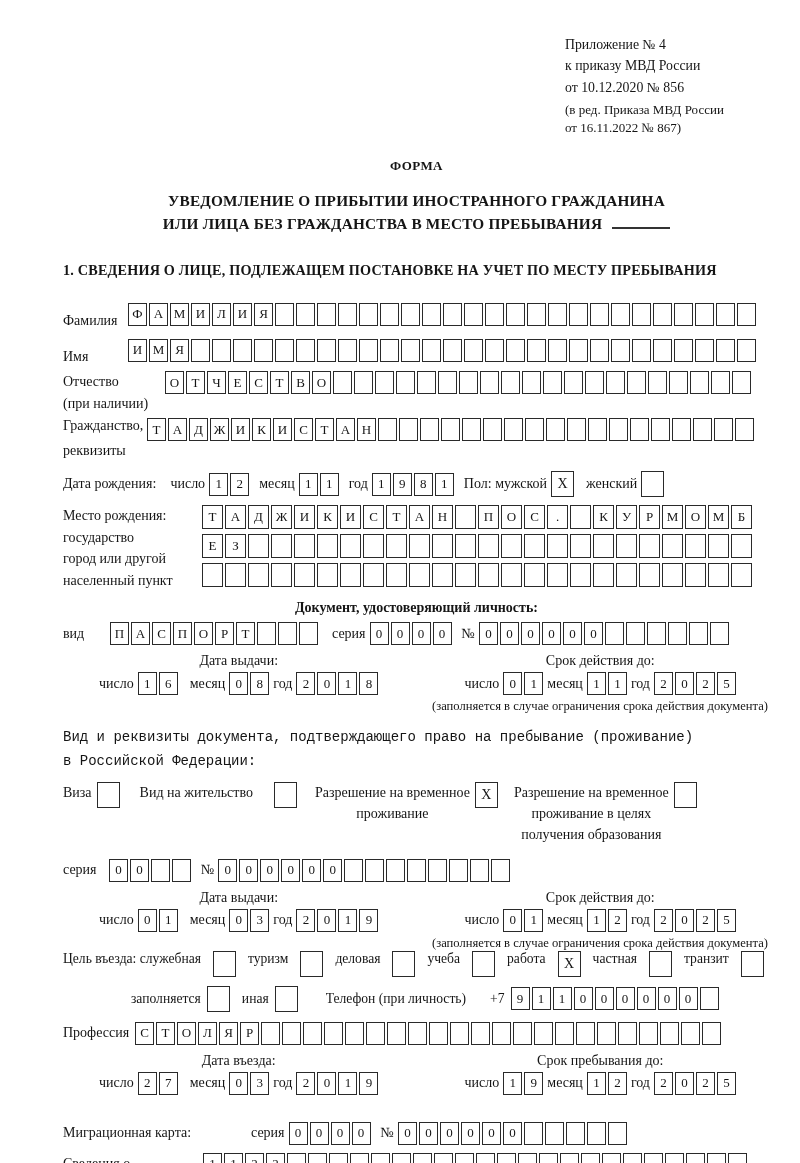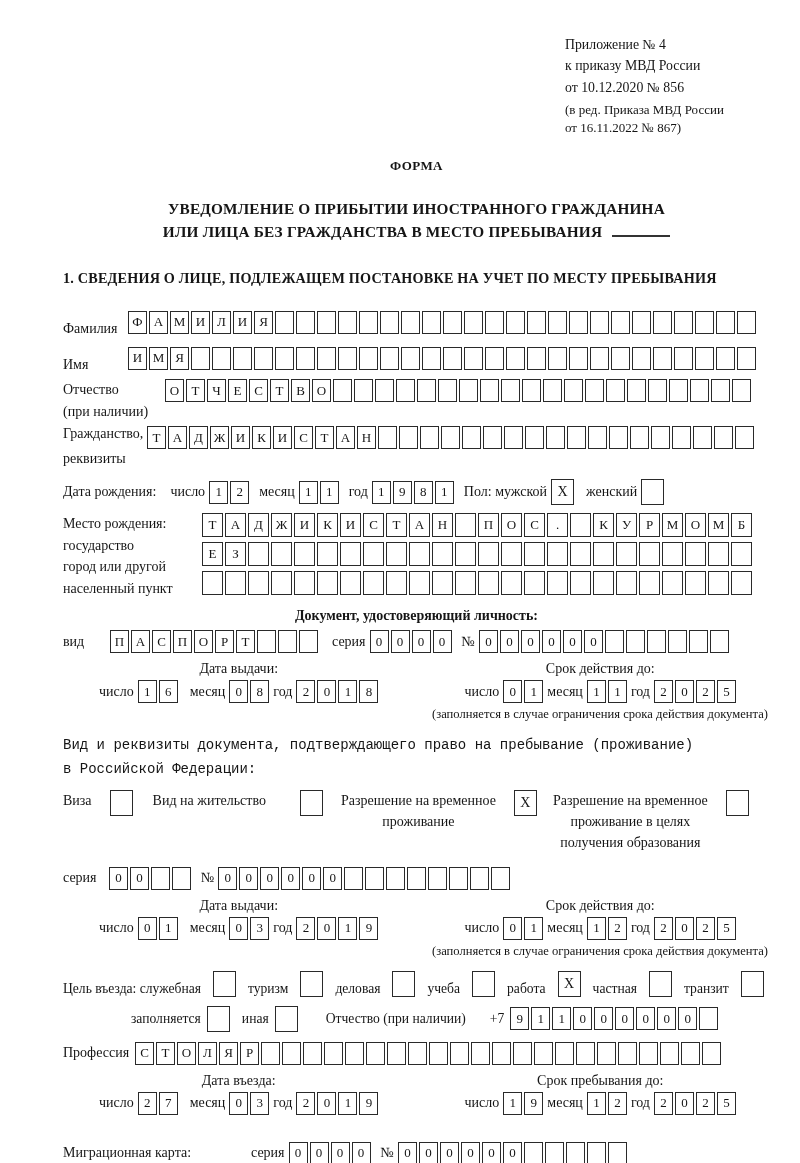--- a/index.html
+++ b/index.html
@@ -10,21 +10,21 @@
     color: #151515; font-size: 14px;
   }
   .page { padding: 34px 30px 10px 63px; width: 800px; height: 1163px; }
 
   
   .appendix { margin-left: 502px; line-height: 1.4; font-size: 13.8px; }
   .appendix .sub { font-size: 13px; margin-top: 3px; line-height: 1.35; }
   .forma { text-align: center; font-weight: bold; font-size: 13px; margin-top: 22px; letter-spacing: .4px; }
 
   
-  .title { text-align: center; font-weight: bold; font-size: 15.3px; margin-top: 24px; line-height: 1.5; letter-spacing: .2px; }
+  .title { text-align: center; font-weight: bold; font-size: 15.3px; margin-top: 16px; line-height: 1.5; letter-spacing: .2px; }
   .title .uline { display: inline-block; width: 58px; border-bottom: 2.5px solid #333; margin-left: 10px; height: 14px; }
   .sect-head { font-weight: bold; font-size: 14.2px; margin-top: 26px; letter-spacing: .2px; }
 
   
   .cells { display: inline-flex; gap: 2px; vertical-align: middle; flex: none; }
   .cell {
     width: 19px; height: 23px; border: 1.7px solid #2a2a2a; background: #fff;
     display: inline-flex; align-items: center; justify-content: center;
     font-size: 13px; flex: none;
   }
@@ -45,24 +45,24 @@
 
   .dates-row { display: flex; justify-content: space-between; margin-top: 8px; padding-right: 4px; }
   .dategroup .dg-title { text-align: center; margin-bottom: 3px; }
   .dg-fields { display: flex; align-items: center; gap: 4px; }
   .dg-fields .lbl { flex: none; }
   .footnote { text-align: right; font-size: 12.6px; margin-top: 4px; padding-right: 2px; }
 
   .intro { margin-top: 12px; line-height: 1.7; font-family: Liberation Mono, monospace; }
 
   .visa-row { display: flex; align-items: flex-start; margin-top: 8px; gap: 10px; }
-  .visa-item { display: flex; align-items: flex-start; gap: 18px; }
+  .visa-item { display: flex; align-items: flex-start; gap: 5px; }
   .visa-item .opt { text-align: center; line-height: 1.5; }
 
-  .purpose-row { display: flex; align-items: flex-end; gap: 12px; margin-top: 12px; font-size: 13.6px; flex-wrap: nowrap; }
+  .purpose-row { display: flex; align-items: flex-start; gap: 12px; margin-top: 0; font-size: 13.6px; flex-wrap: nowrap; }
   .purpose-row2 { display: flex; align-items: center; gap: 6px; margin-top: 9px; margin-left: 68px; font-size: 13.6px; }
 </style>
 </head>
 <body>
 
 <div class="page">
 
   <div class="appendix">
     <div class="ml">Приложение № 4
 к приказу МВД России
@@ -569,21 +569,21 @@
 
   <div class="purpose-row2">
     <span>заполняется</span>
     <span class="cells big">
         <span class="cell"></span>
       </span>
     <span style="margin-left:6px">иная</span>
     <span class="cells big">
         <span class="cell"></span>
       </span>
-    <span style="margin-left:22px">Отчество (при наличии)</span>
+    <span style="margin-left:22px">Телефон (при личность)</span>
     <span style="margin-left:18px">+7</span>
     <span class="cells">
         <span class="cell">9</span>
         <span class="cell">1</span>
         <span class="cell">1</span>
         <span class="cell">0</span>
         <span class="cell">0</span>
         <span class="cell">0</span>
         <span class="cell">0</span>
         <span class="cell">0</span>

